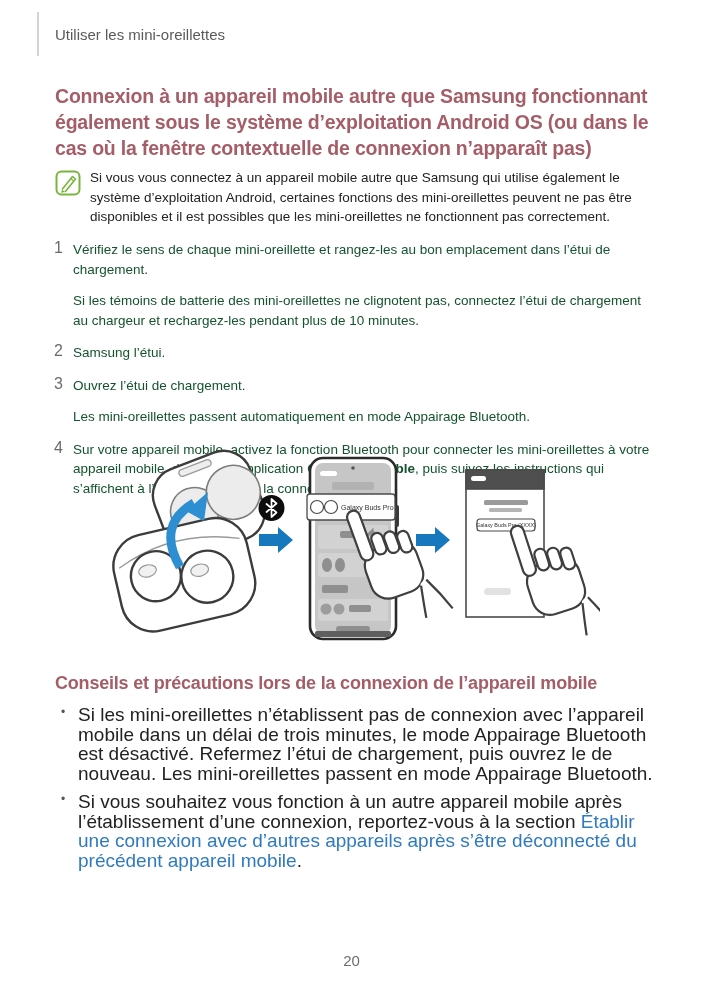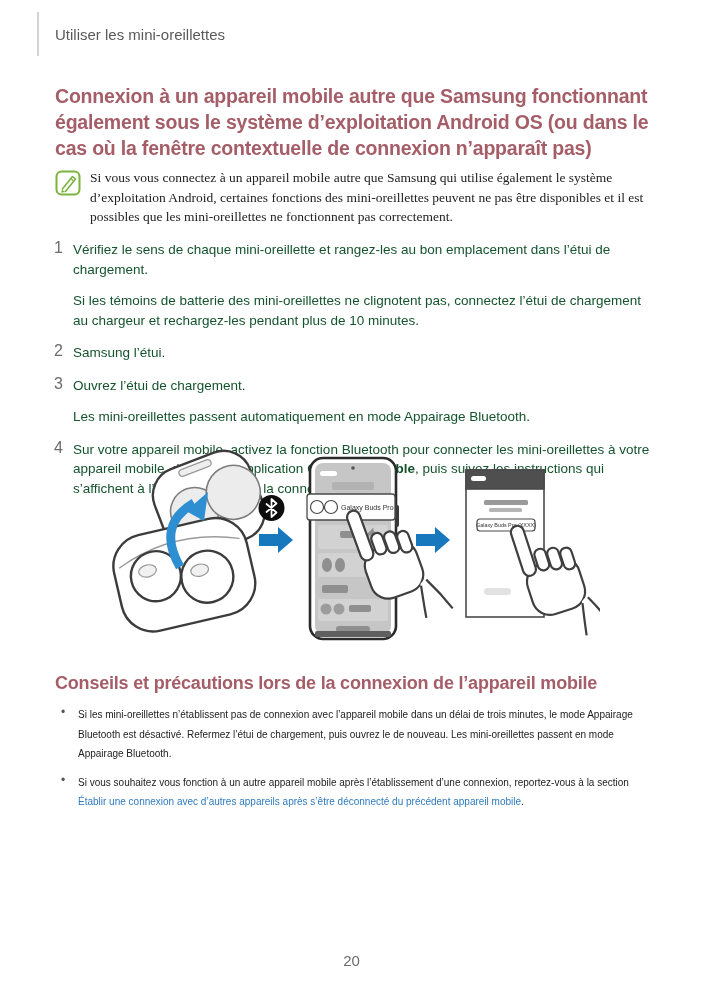--- a/index.html
+++ b/index.html
@@ -5,40 +5,40 @@
   * { margin:0; padding:0; box-sizing:border-box; }
   html,body { width:703px; height:994px; background:#fff; font-family:"Liberation Sans", sans-serif; color:#222; }
   .page { position:absolute; top:0; left:0; width:652px; height:994px; background:#fff; overflow:hidden; }
 
   .doc-header { position:absolute; top:12px; left:37px; height:44px; display:flex; align-items:center;
     border-left:2px solid #d4d4d4; padding-left:16px; font-size:15px; color:#5a5a5a; }
 
   h1.sec-title { position:absolute; top:83px; left:55px; width:600px;
     font-size:19.5px; line-height:26px; font-weight:bold; color:#a55e68; letter-spacing:-0.2px; }
 
-  .note { position:absolute; top:168px; left:55px; width:597px; display:flex; gap:9px;font-family:Liberation Serif, serif; }
+  .note { position:absolute; top:168px; left:55px; width:597px; display:flex; gap:9px; }
   .note .note-icon { flex:0 0 26px; margin-top:2px; }
   .note p { font-size:13.5px; line-height:19.5px; color:#222; }
 
   .steps { position:absolute; top:240px; left:55px; width:600px; list-style:none; }
   .steps li { position:relative; padding-left:18px; margin-bottom:13px; }
   .steps .num { position:absolute; left:-1px; top:-1px; font-size:16px; color:#6b6b6b; }
   .steps p { font-size:13.5px; line-height:19.5px; color:#14532d; }
   .steps p.sub { margin-top:12px; }
   .steps p.sub:empty { display:none; }
 
   .illus { position:absolute; top:445px; left:100px; }
 
   h2.sec-title2 { position:absolute; top:673px; left:55px; width:600px;
     font-size:18px; font-weight:bold; color:#a55e68; letter-spacing:-0.2px; }
 
   .tips { position:absolute; top:705px; left:55px; width:600px; list-style:none; }
   .tips li { position:relative; padding-left:23px; margin-bottom:9px; }
   .tips li::before { content:"•"; position:absolute; left:6px; top:0; color:#555; font-size:12px; }
-  .tips p { font-size:10px; line-height:19.5px; color:#222; }
+  .tips p { font-size:19px; line-height:19.5px; color:#222; }
   .xref { color:#2f7ac0; text-decoration:none; cursor:pointer; }
 
   .pagenum { position:absolute; top:952px; left:0; width:703px; text-align:center;
     font-size:15px; color:#6d6d6d; }
 </style>
 </head>
 <body>
 
 <div class="page">
 

